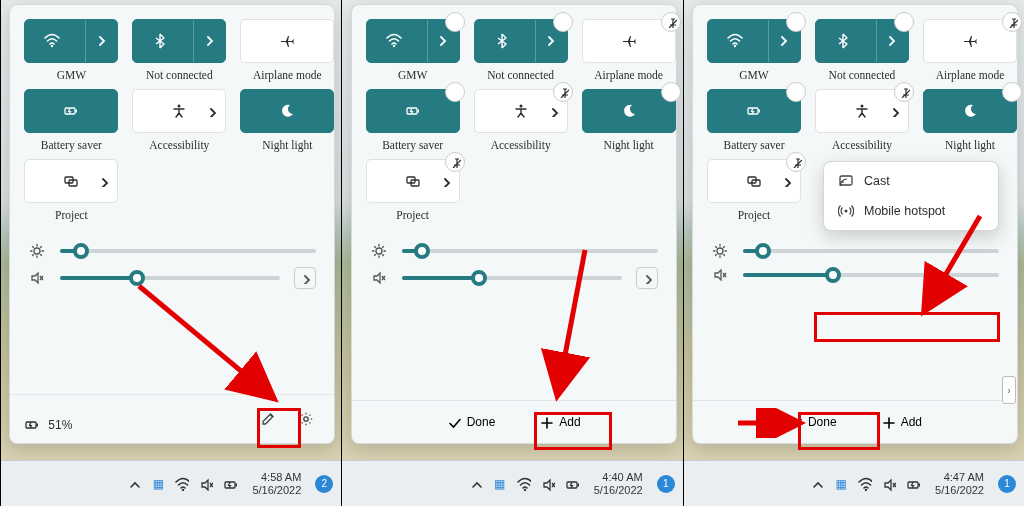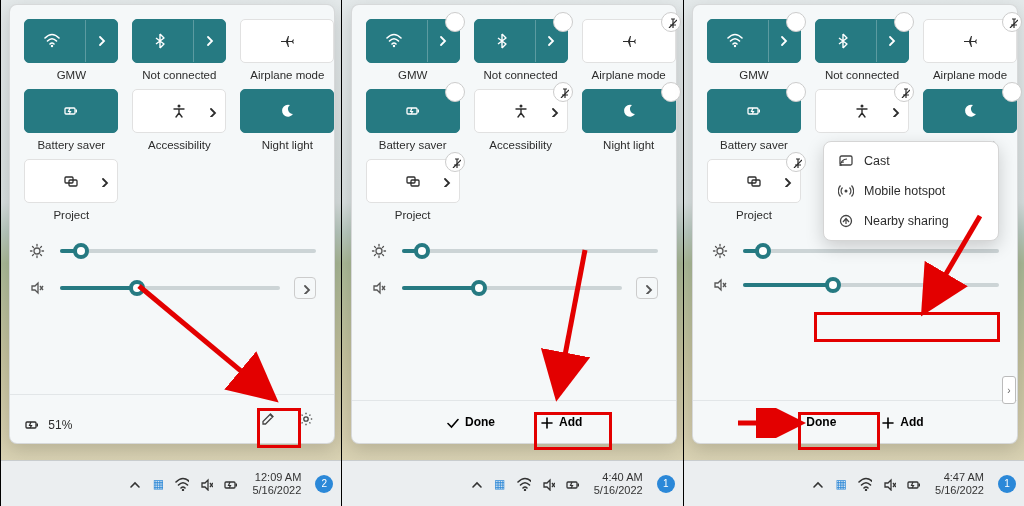--- a/index.html
+++ b/index.html
@@ -47,21 +47,21 @@
     box-shadow: 0 6px 18px rgba(0,0,0,0.15);
     display: flex;
     flex-direction: column;
   }
   .tiles {
     display: grid;
     grid-template-columns: repeat(3, 1fr);
     gap: 8px 14px;
     padding: 14px 14px 6px 14px;
   }
-  .tile-wrap { display: flex; flex-direction: column; align-items: center; position: relative; }
+  .tile-wrap { display: flex; flex-direction: column; align-items: center; position: relative; font-family: Liberation Serif, serif; }
   .tile {
     position: relative;
     width: 94px;
     height: 44px;
     border-radius: 5px;
     display: flex;
     align-items: center;
     justify-content: center;
     background: var(--tile-off);
     border: 1px solid #e1e1e1;
@@ -85,21 +85,21 @@
     width: 20px; height: 20px;
     border-radius: 50%;
     background: #fff;
     border: 1px solid #ccc;
     display: flex; align-items: center; justify-content: center;
     font-size: 10px;
     cursor: pointer;
   }
 
   
-  .sliders { padding: 16px 18px 4px 18px; display:flex; flex-direction:column; gap:18px; position: relative; }
+  .sliders { padding: 16px 18px 4px 18px; display:flex; flex-direction:column; gap:8px; position: relative; }
   .srow { display:flex; align-items:center; gap:14px; }
   .srow .ic { width: 18px; display:flex; justify-content:center; color:#555; }
   .track {
     flex:1; height: 4px; background:#ccd4d6; border-radius:2px; position:relative;
   }
   .fill { position:absolute; left:0; top:0; bottom:0; background:var(--teal); border-radius:2px; }
   .thumb { position:absolute; top:50%; width:16px; height:16px; border-radius:50%; background:#fff; border:4px solid var(--teal); transform:translate(-50%,-50%); }
   .srow .trailing { width:22px; height:22px; border:1px solid #ccc; border-radius:4px; display:flex; align-items:center; justify-content:center; color:#555; cursor:pointer; }
 
   .spacer { flex:1; }
@@ -107,21 +107,21 @@
   .footer {
     display:flex; align-items:flex-end; justify-content:space-between;
     padding: 10px 14px;
     border-top: 1px solid #e2e6e8;
     font-size: 12px;
   }
   .footer .left { display:flex; align-items:center; gap:8px; color:var(--text-dark); }
   .footer .right { display:flex; align-items:center; gap:10px; }
   .footer .btn {
     display:flex; align-items:center; gap:6px;
-    padding:4px 10px; border-radius:4px; cursor:pointer;font-weight:bold;
+    padding:4px 10px; border-radius:4px; cursor:pointer;
   }
   .icon-btn { width:28px; height:28px; display:flex; align-items:center; justify-content:center; border-radius:4px; cursor:pointer; color:#444; }
 
   
   .taskbar {
     position:absolute; left:0; right:0; bottom:0; height:46px;
     background: var(--taskbar);
     border-top:1px solid #c8ccce;
     display:flex; align-items:center; justify-content:flex-end;
     padding: 0 8px 0 0;
@@ -454,21 +454,21 @@
           <svg width="14" height="14">
             <use href="#i-mute"></use>
           </svg>
         </span>
       <span class="tray-ic">
           <svg width="14" height="14">
             <use href="#i-batt"></use>
           </svg>
         </span>
       <div class="clock">
-        <span>12:09 AM</span>
+        <span>4:58 AM</span>
         <span>5/16/2022</span>
       </div>
       <div class="notif-badge">2</div>
     </div>
   </div>
 </div>
 
 <div class="stage">
   <div class="panel">
     <div class="tiles">
@@ -857,28 +857,20 @@
           <span>Cast</span>
         </div>
         <div class="mi">
           <span class="mi-ic">
               <svg width="16" height="16">
                 <use href="#i-hotspot"></use>
               </svg>
             </span>
           <span>Mobile hotspot</span>
         </div>
-        <div class="mi">
-          <span class="mi-ic">
-              <svg width="16" height="16">
-                <use href="#i-nearby"></use>
-              </svg>
-            </span>
-          <span>Nearby sharing</span>
-        </div>
       </div>
     </div>
 
     <div class="spacer"></div>
 
     <div class="footer" style="justify-content:center; gap:24px;">
       <div class="btn">
         <span>
             <svg width="14" height="14">
               <use href="#i-check"></use>

